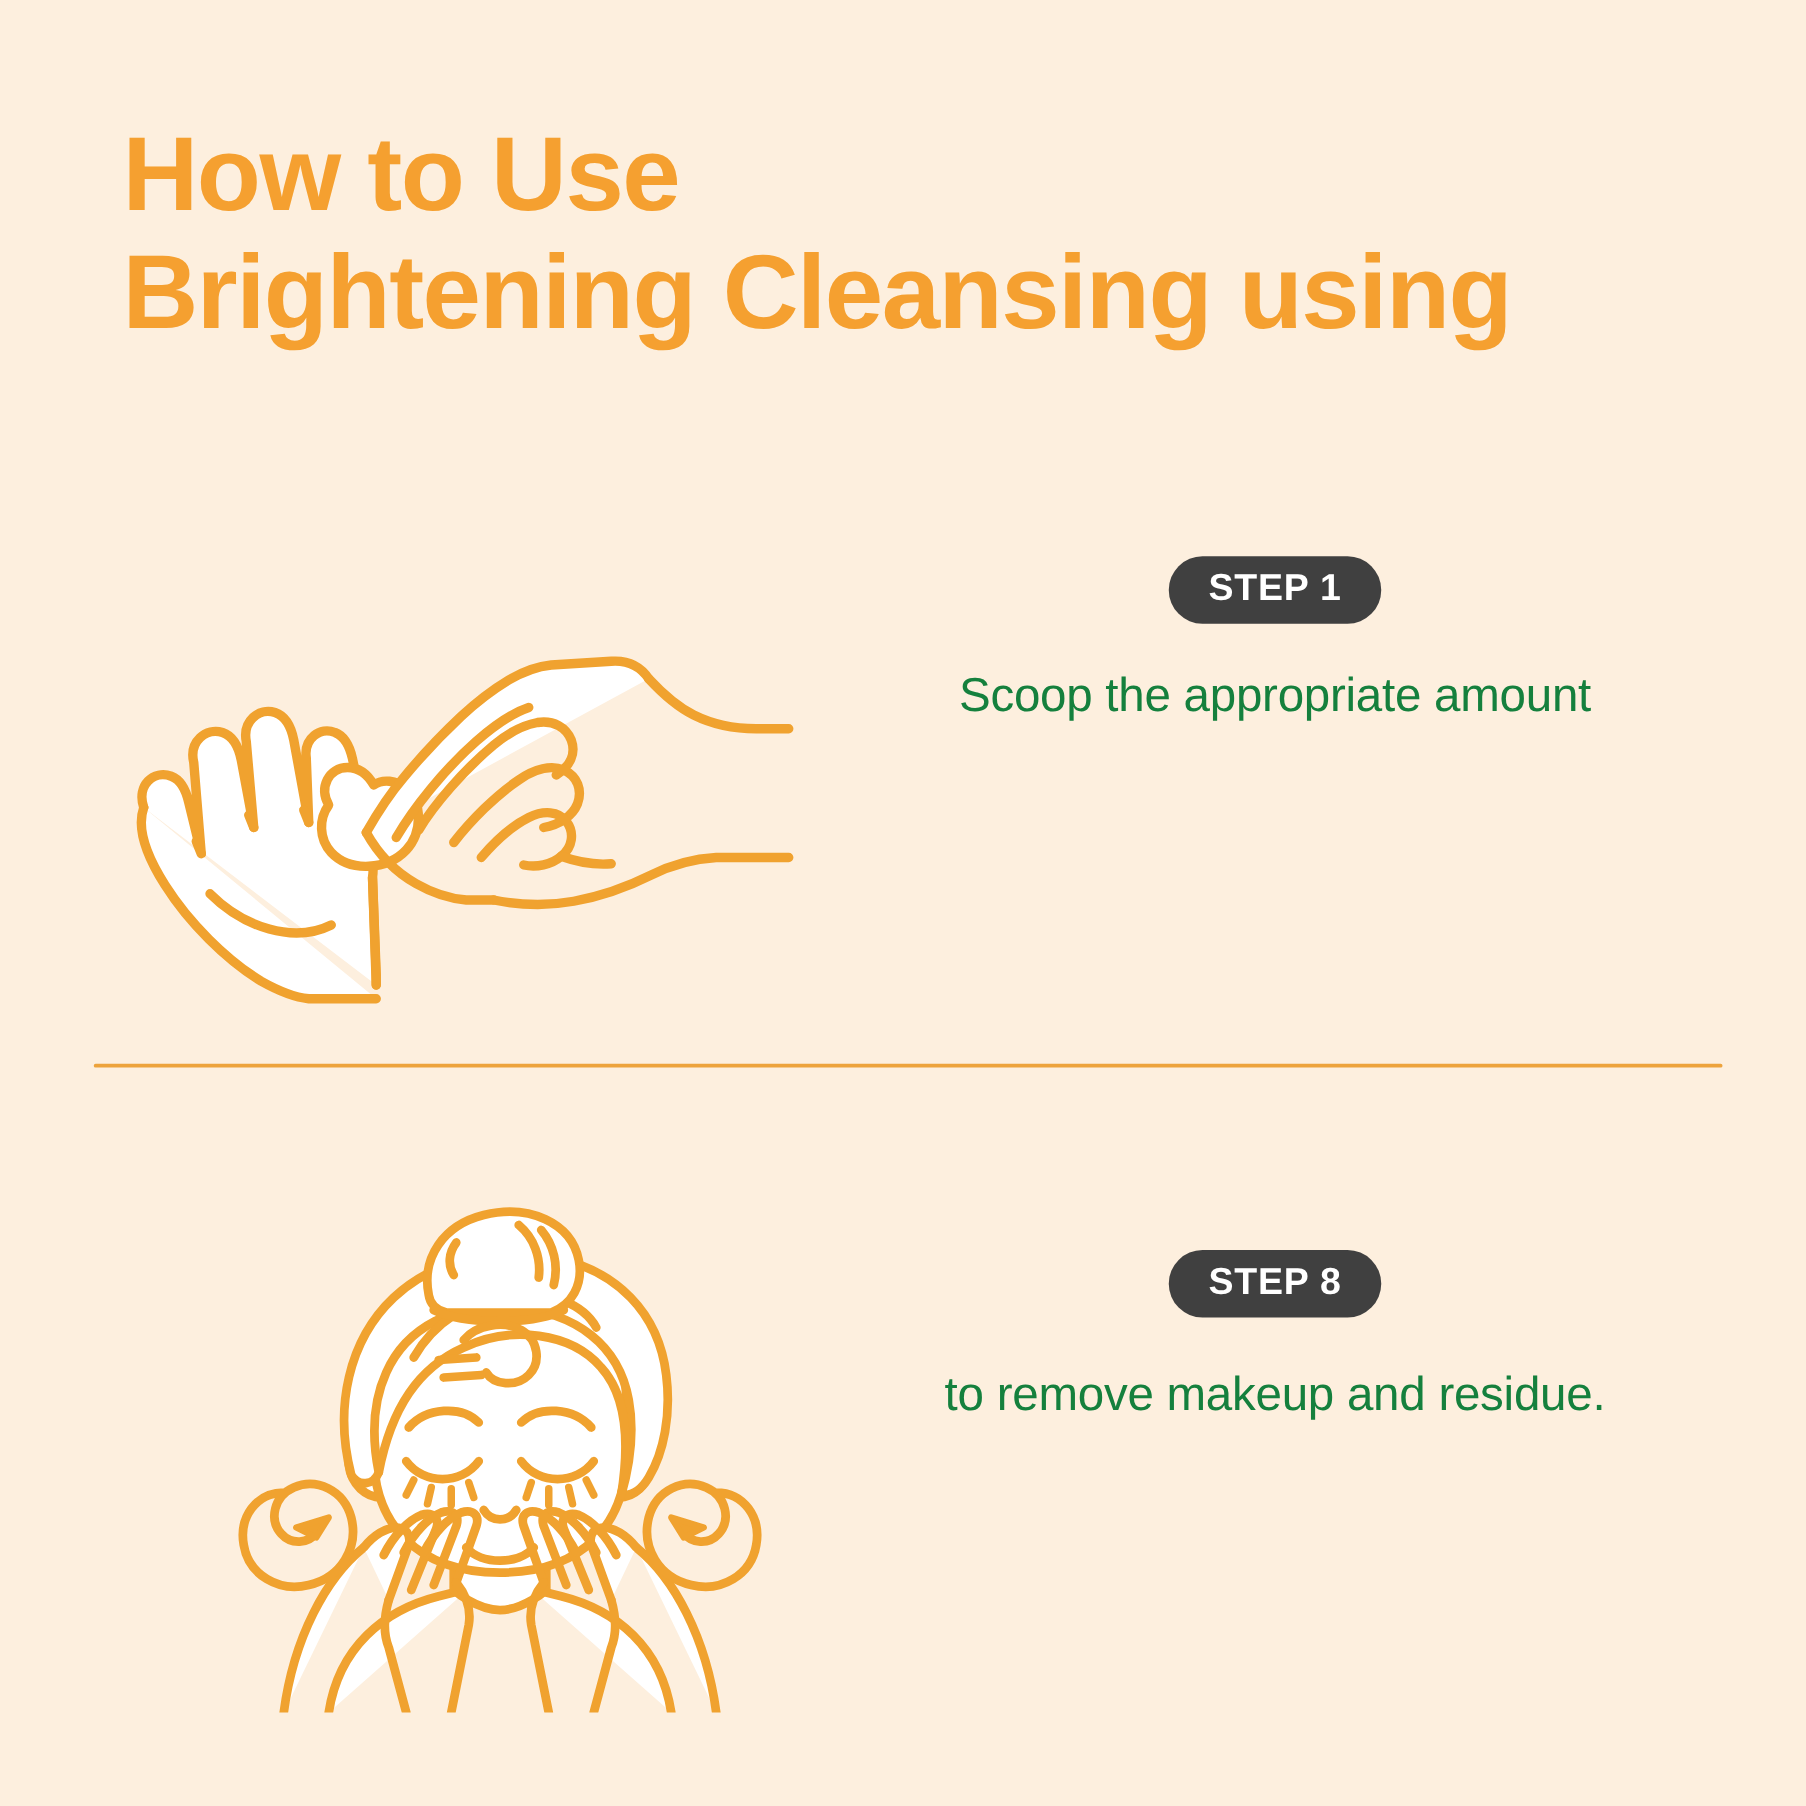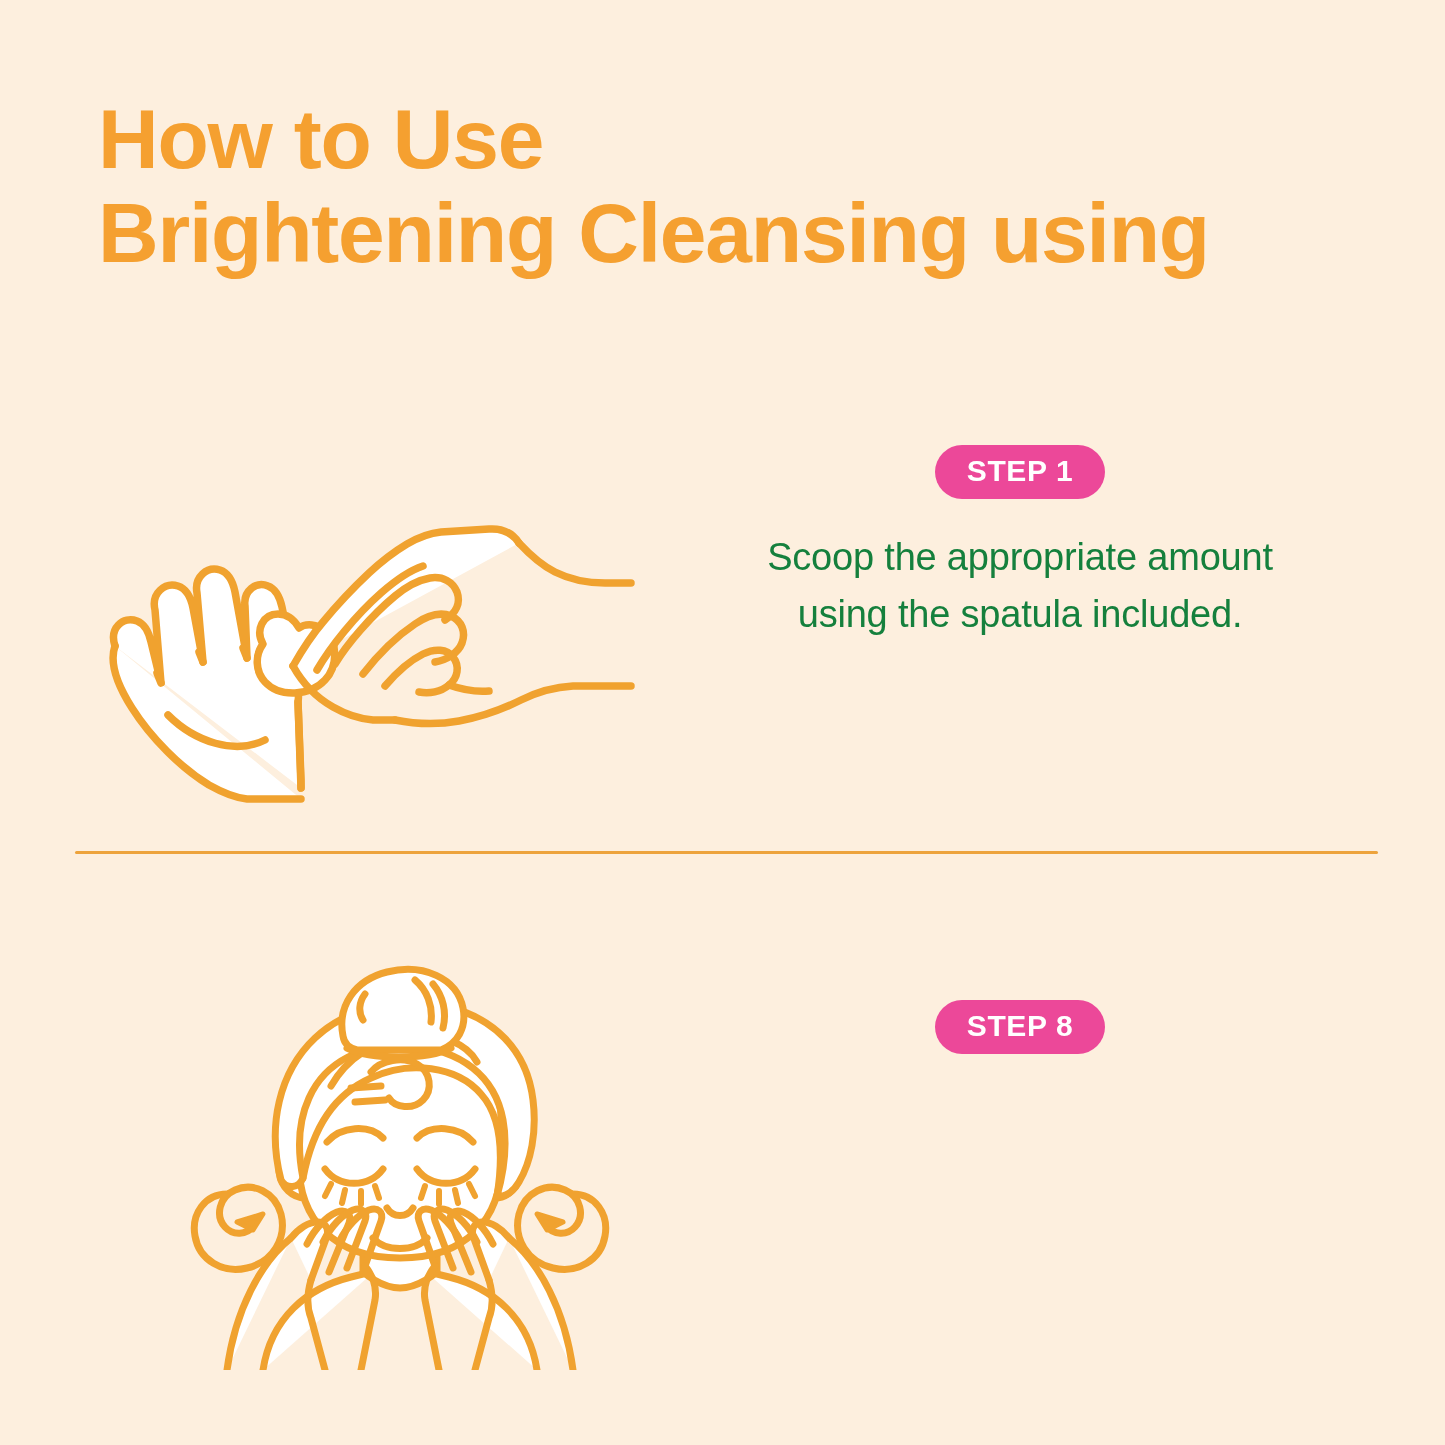--- a/index.html
+++ b/index.html
@@ -59,21 +59,21 @@
     position: absolute;
     left: 640px;
     width: 760px;
     text-align: center;
   }
   #step-1-text-col { top: 45px; }
   #step-2-text-col { top: 60px; }
 
   .badge {
     display: inline-block;
-    background: #ec4899;
+    background: #404040;
     color: #FFFFFF;
     font-family: "Liberation Sans", sans-serif;
     font-weight: bold;
     font-size: 30px;
     letter-spacing: 0.6px;
     padding: 11px 32px 13px 32px;
     border-radius: 30px;
     line-height: 1;
   }
   .step-desc {
@@ -202,21 +202,20 @@
 
           <path d="M364 255 C 378 260, 392 262, 404 261" fill="none"></path>
         </g>
       </svg>
     </div>
 
     <div class="text-col" id="step-1-text-col">
       <div class="badge">STEP 1</div>
       <div class="step-desc">
         <div>Scoop the appropriate amount</div>
-        <div>using the spatula included.</div>
       </div>
     </div>
   </div>
 
   <div class="divider"></div>
 
   <div class="step-section" id="step-2-section">
 
     <div class="illus-wrap" id="step-2-illustration">
       <svg viewBox="0 0 450 420" width="450" height="420" fill="none" xmlns="http://www.w3.org/2000/svg">
@@ -330,17 +329,18 @@
                    C 406 247, 410 266, 400 277
                    C 392 286, 378 285, 372 276" fill="none"></path>
           <path d="M362 264 L 372 280 L 388 272 Z" fill="#F0A22F" stroke="#F0A22F" stroke-width="5"></path>
         </g>
       </svg>
     </div>
 
     <div class="text-col" id="step-2-text-col">
       <div class="badge">STEP 8</div>
       <div class="step-desc">
+        <div>to remove makeup and residue.</div>
       </div>
     </div>
   </div>
 
 </div>
 
 </body></html>

